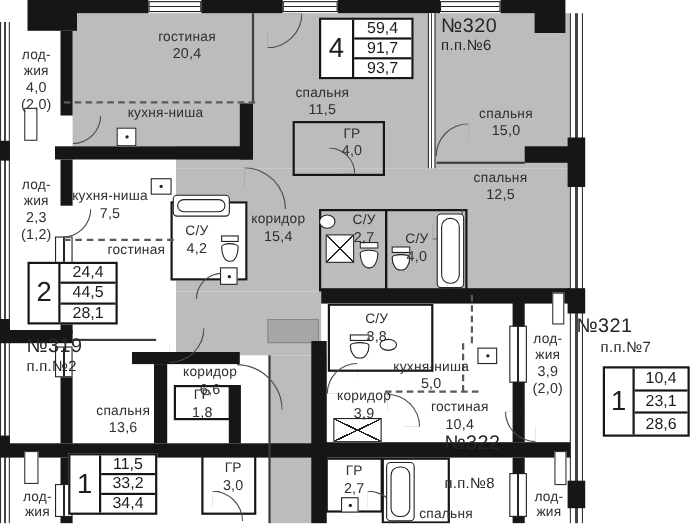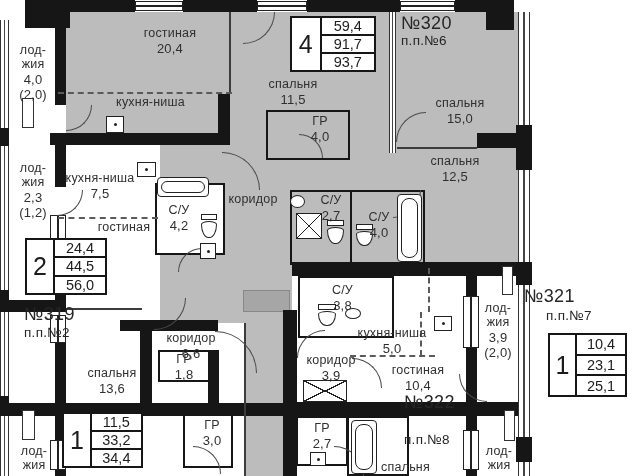--- a/index.html
+++ b/index.html
@@ -196,37 +196,37 @@
       <div>59,4</div>
       <div>91,7</div>
       <div>93,7</div>
     </div>
   </div>
   <div class="tbl" style="left:25px;top:238px;width:82px;height:57px">
     <div class="tn">2</div>
     <div class="tv">
       <div>24,4</div>
       <div>44,5</div>
-      <div>56,0</div>
+      <div>28,1</div>
     </div>
   </div>
   <div class="tbl" style="left:62px;top:412px;width:81px;height:56px">
     <div class="tn">1</div>
     <div class="tv">
       <div>11,5</div>
       <div>33,2</div>
       <div>34,4</div>
     </div>
   </div>
   <div class="tbl" style="left:548px;top:333px;width:79px;height:64px">
     <div class="tn">1</div>
     <div class="tv">
       <div>10,4</div>
       <div>23,1</div>
-      <div>25,1</div>
+      <div>28,6</div>
     </div>
   </div>
 
   <div class="apt" style="left:401px;top:13px">№320</div>
   <div class="aptsub" style="left:401px;top:33px">п.п.№6</div>
   <div class="apt" style="left:24px;top:304px">№319</div>
   <div class="aptsub" style="left:24px;top:325px">п.п.№2</div>
   <div class="apt" style="left:524px;top:286px">№321</div>
   <div class="aptsub" style="left:546px;top:308px">п.п.№7</div>
   <div class="apt" style="left:404px;top:392px">№322</div>
@@ -250,20 +250,21 @@
   <div class="rl" style="left:420px;top:97px;width:80px">
       <span class="n">спальня</span>
       <span class="a">15,0</span>
     </div>
   <div class="rl" style="left:415px;top:155px;width:80px">
       <span class="n">спальня</span>
       <span class="a">12,5</span>
     </div>
   <div class="rl" style="left:208px;top:193px;width:90px">
       <span class="n">коридор</span>
+      <span class="a">15,4</span>
     </div>
   <div class="rl" style="left:308px;top:194px;width:46px">
       <span class="n">С/У</span>
       <span class="a">2,7</span>
     </div>
   <div class="rl" style="left:358px;top:211px;width:42px">
       <span class="n">С/У</span>
       <span class="a">4,0</span>
     </div>
   <div class="rl" style="left:11px;top:44px;width:44px">

